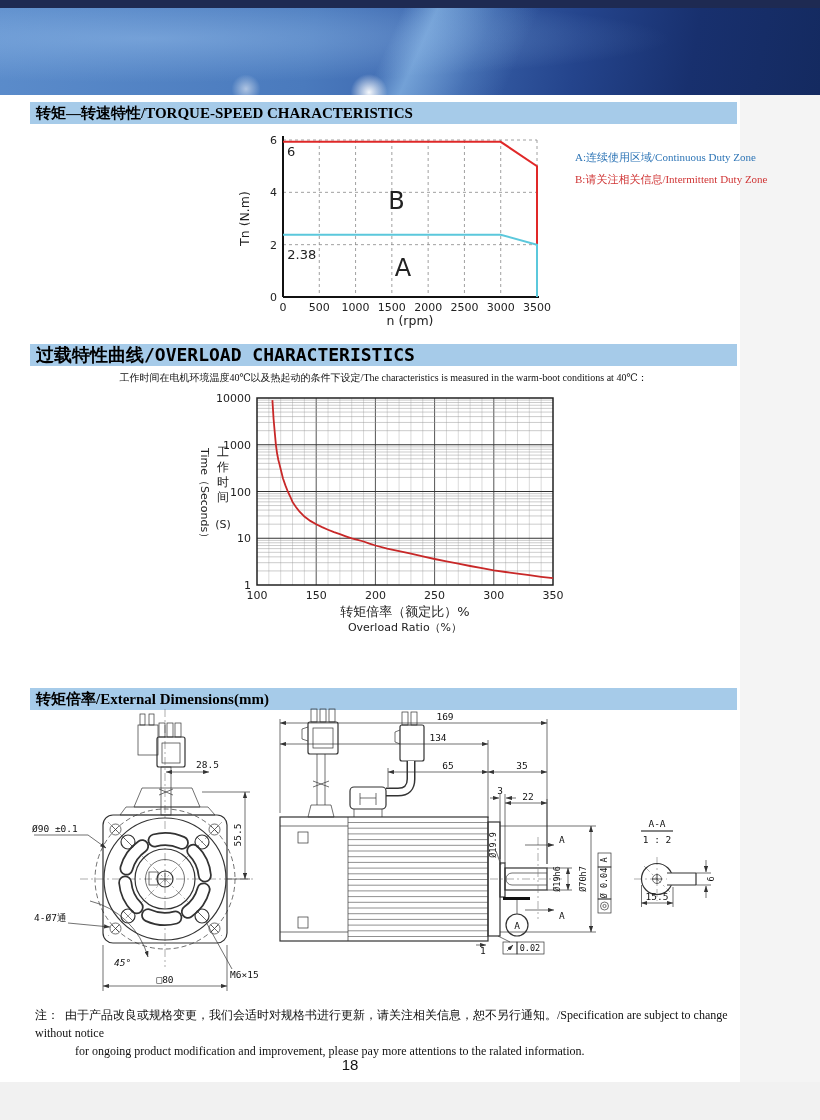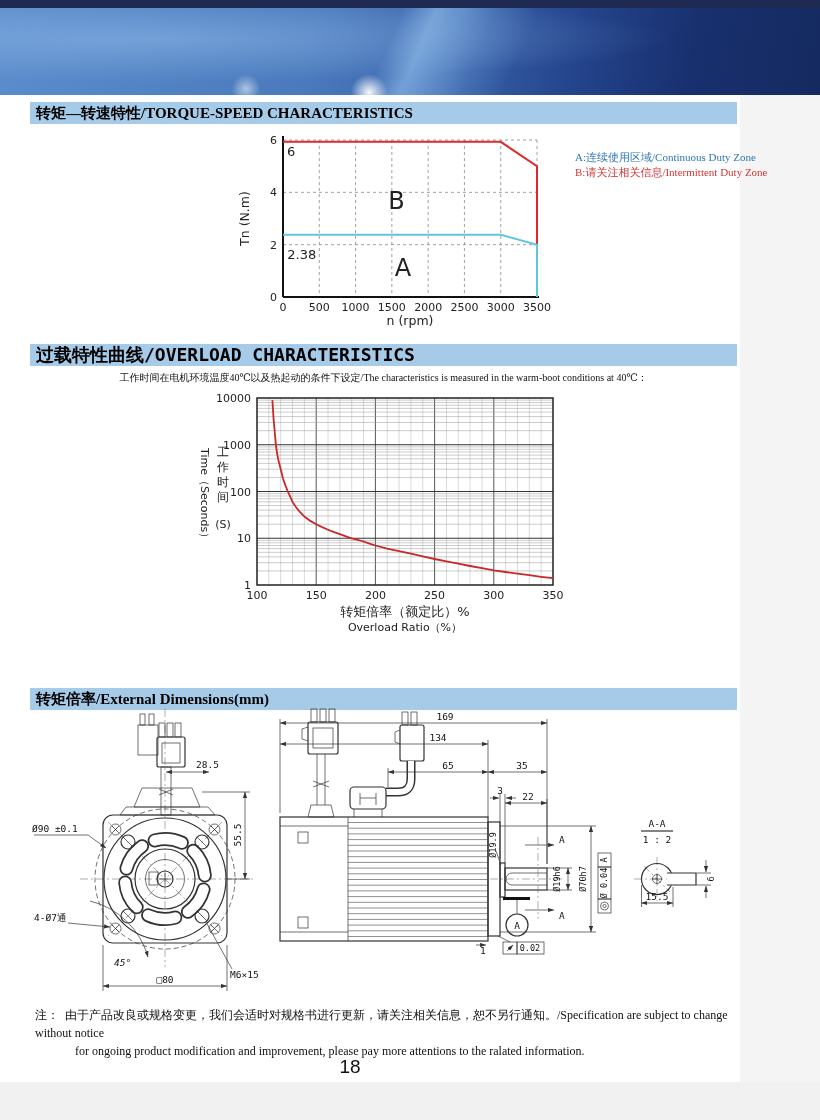--- a/index.html
+++ b/index.html
@@ -17,27 +17,27 @@
   .bottom-band{position:absolute;left:0;top:1082px;width:820px;height:38px;background:#f1f1f1;}
   .secbar{position:absolute;left:30px;width:707px;height:22px;background:#a6cbe9;color:#000;
     display:flex;align-items:center;padding-left:6px;box-sizing:border-box;}
   .secbar.serif{font-family:"Liberation Serif","DejaVu Serif",serif;font-weight:bold;font-size:15px;}
   .secbar.mono{font-family:"DejaVu Sans Mono","Liberation Mono",monospace;font-weight:bold;font-size:18px;letter-spacing:0px;}
   .subtitle{position:absolute;left:30px;top:371px;width:707px;text-align:center;font-size:10px;color:#111;
     font-family:"Liberation Serif","DejaVu Serif",serif;}
   .footnote{position:absolute;left:30px;width:707px;text-align:center;font-size:11.5px;color:#111;
     font-family:"Liberation Serif","DejaVu Serif",serif;}
   .legend{position:absolute;left:575px;top:150px;font-size:11px;font-family:"Liberation Serif","DejaVu Serif",serif;}
-  .legend .a{color:#2e75b6;margin-bottom:0;font-family:Liberation Serif, serif;}
+  .legend .a{color:#2e75b6;margin-bottom:7px;font-family:Liberation Serif, serif;}
   .legend .b{color:#d03535;}
   .footer-note{position:absolute;left:35px;top:1006px;width:700px;font-size:12px;color:#111;line-height:1.5;
     font-family:"Liberation Serif","DejaVu Serif",serif;}
   .footer-note .l2{margin-left:40px;}
   .footer-note .prefix{margin-right:6px;}
-  .pagenum{position:absolute;left:0;top:1056px;width:700px;text-align:center;font-size:19px;color:#111;}
+  .pagenum{position:absolute;left:0;top:1056px;width:700px;text-align:center;font-size:15px;color:#111;}
   svg{position:absolute;overflow:visible;}
   svg text{font-family:"DejaVu Sans",sans-serif;fill:#222;}
   text.tick{font-size:11px;}
   text.axl{font-size:12.5px;}
   text.dim{font-size:8.5px;font-family:"DejaVu Sans Mono","Liberation Mono",monospace;fill:#111;}
   text.dimb{font-size:9.5px;font-family:"DejaVu Sans Mono","Liberation Mono",monospace;fill:#111;}
   .thin{stroke:#333;stroke-width:0.7;fill:none;}
   .med{stroke:#333;stroke-width:1.2;fill:none;}
   .cl{stroke:#777;stroke-width:0.6;fill:none;stroke-dasharray:8,3,2,3;}
   .dimln{stroke:#333;stroke-width:0.7;fill:none;}

